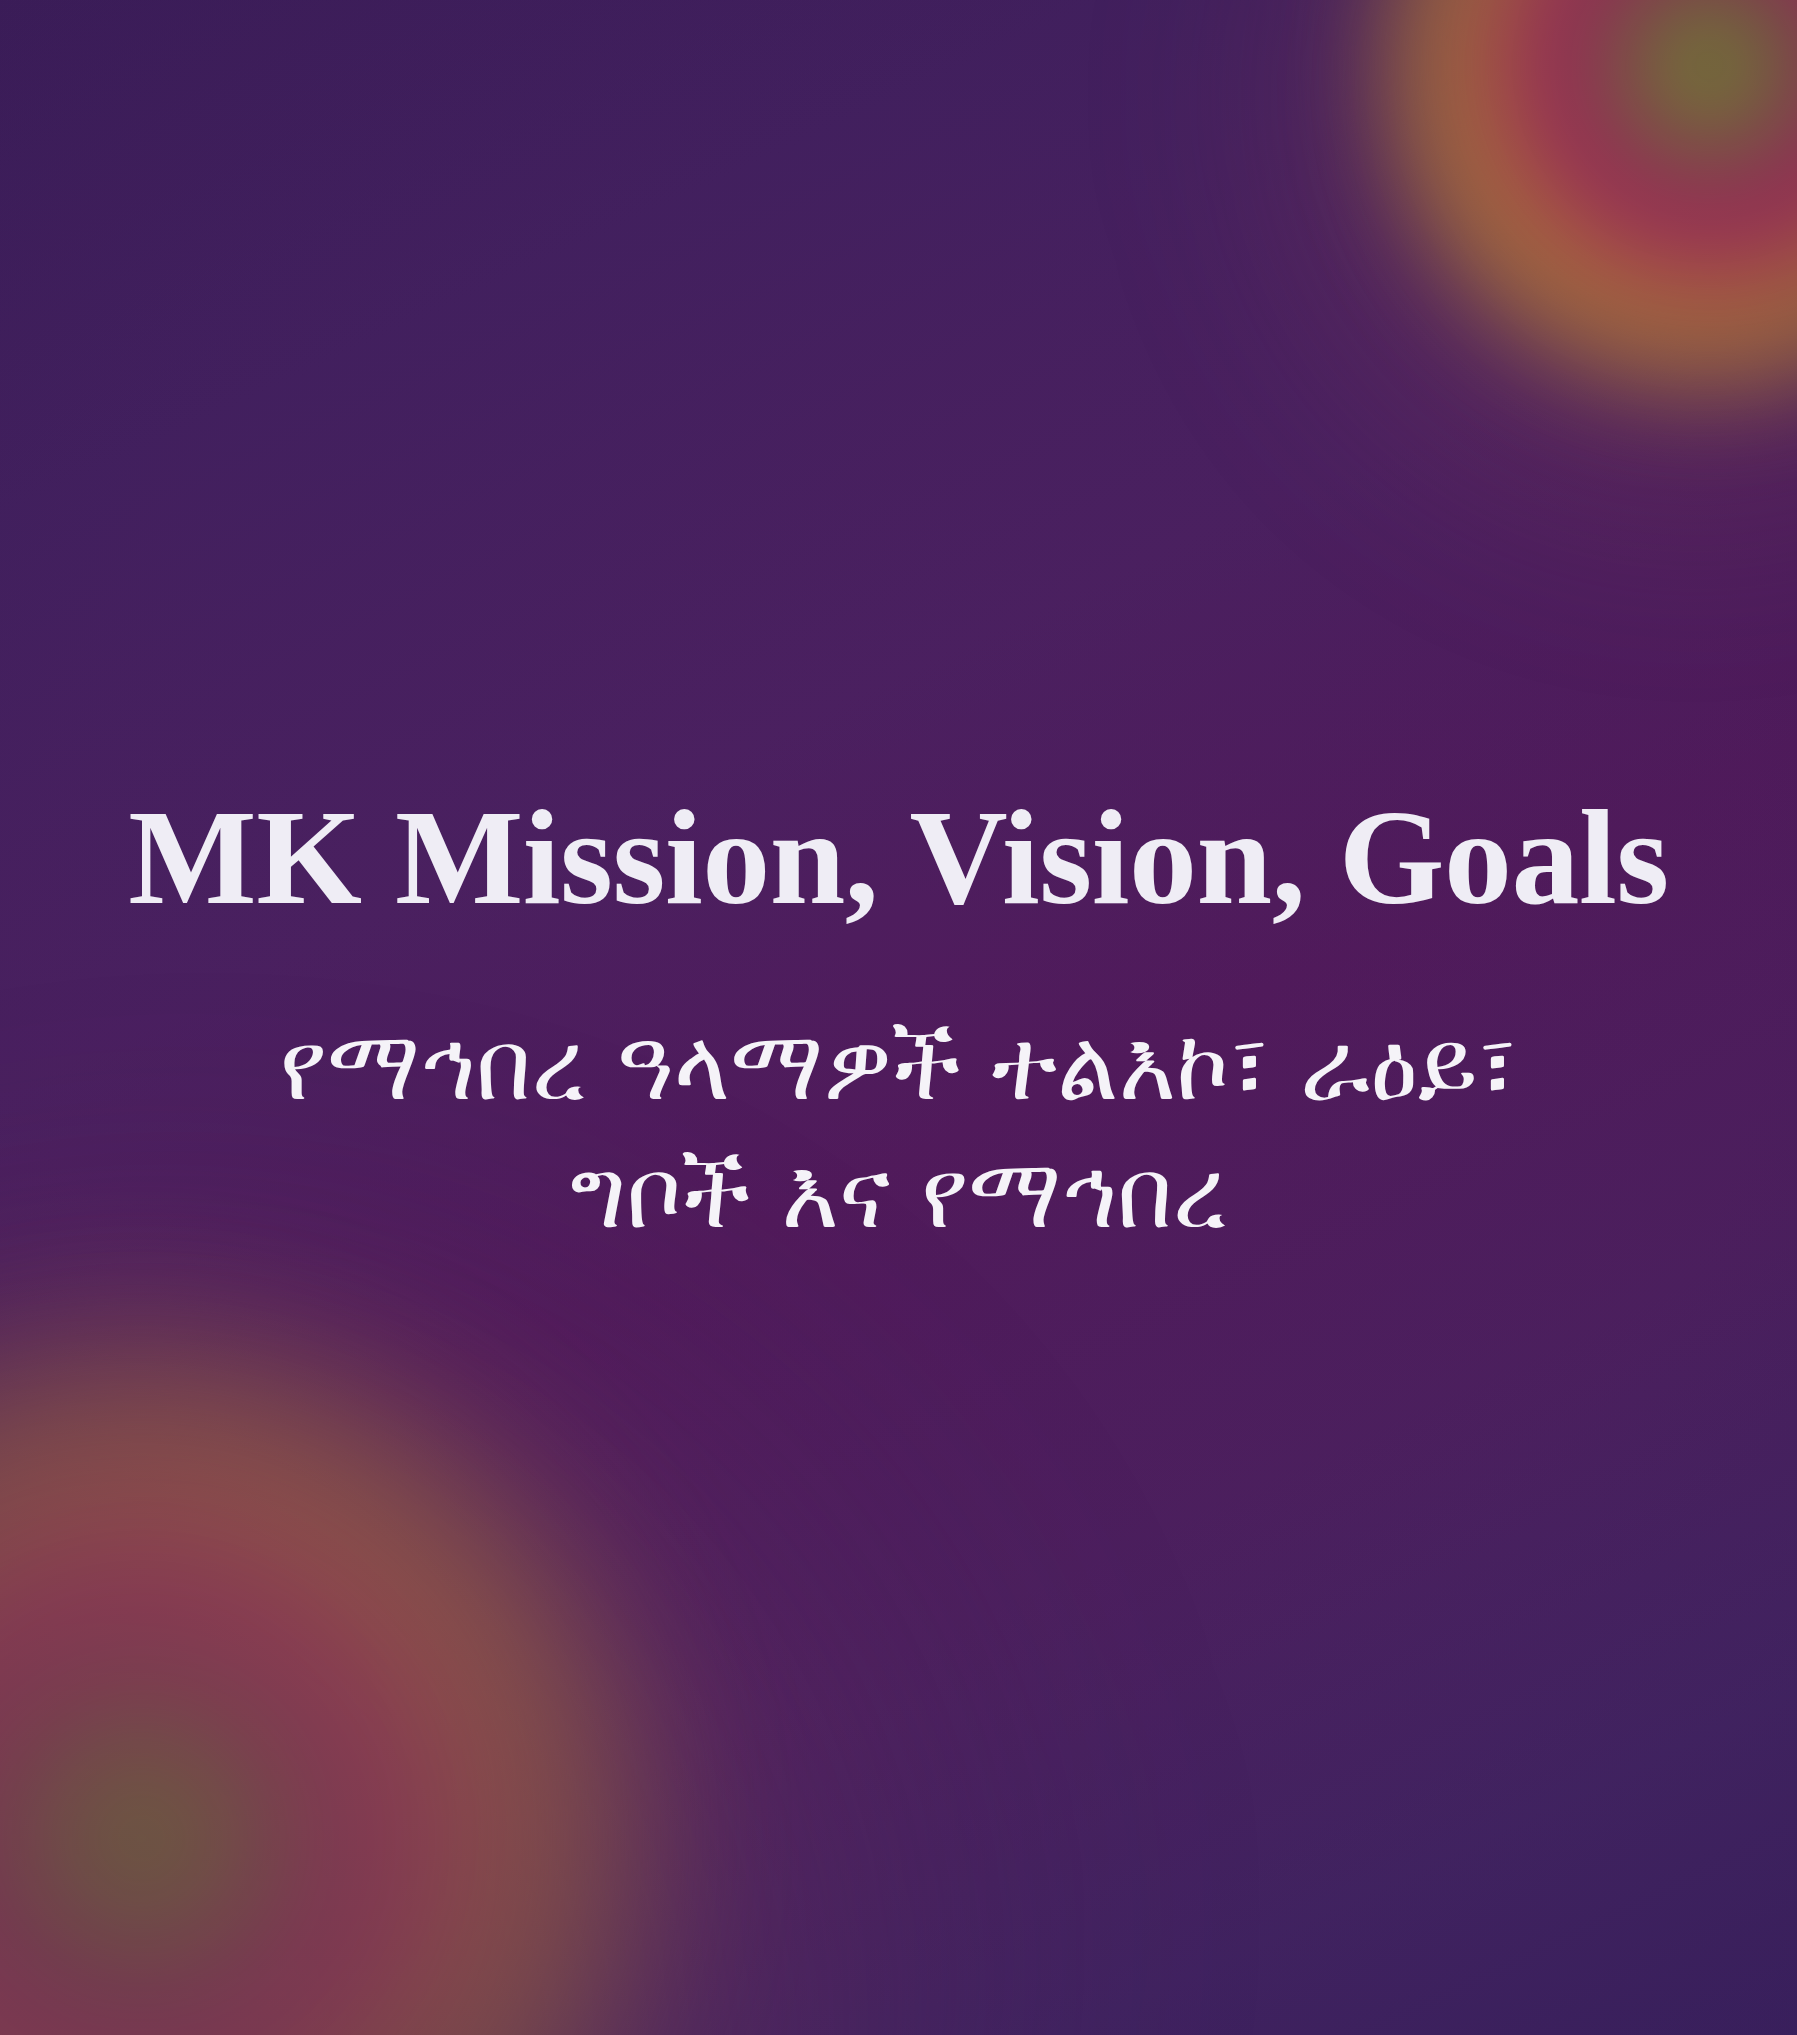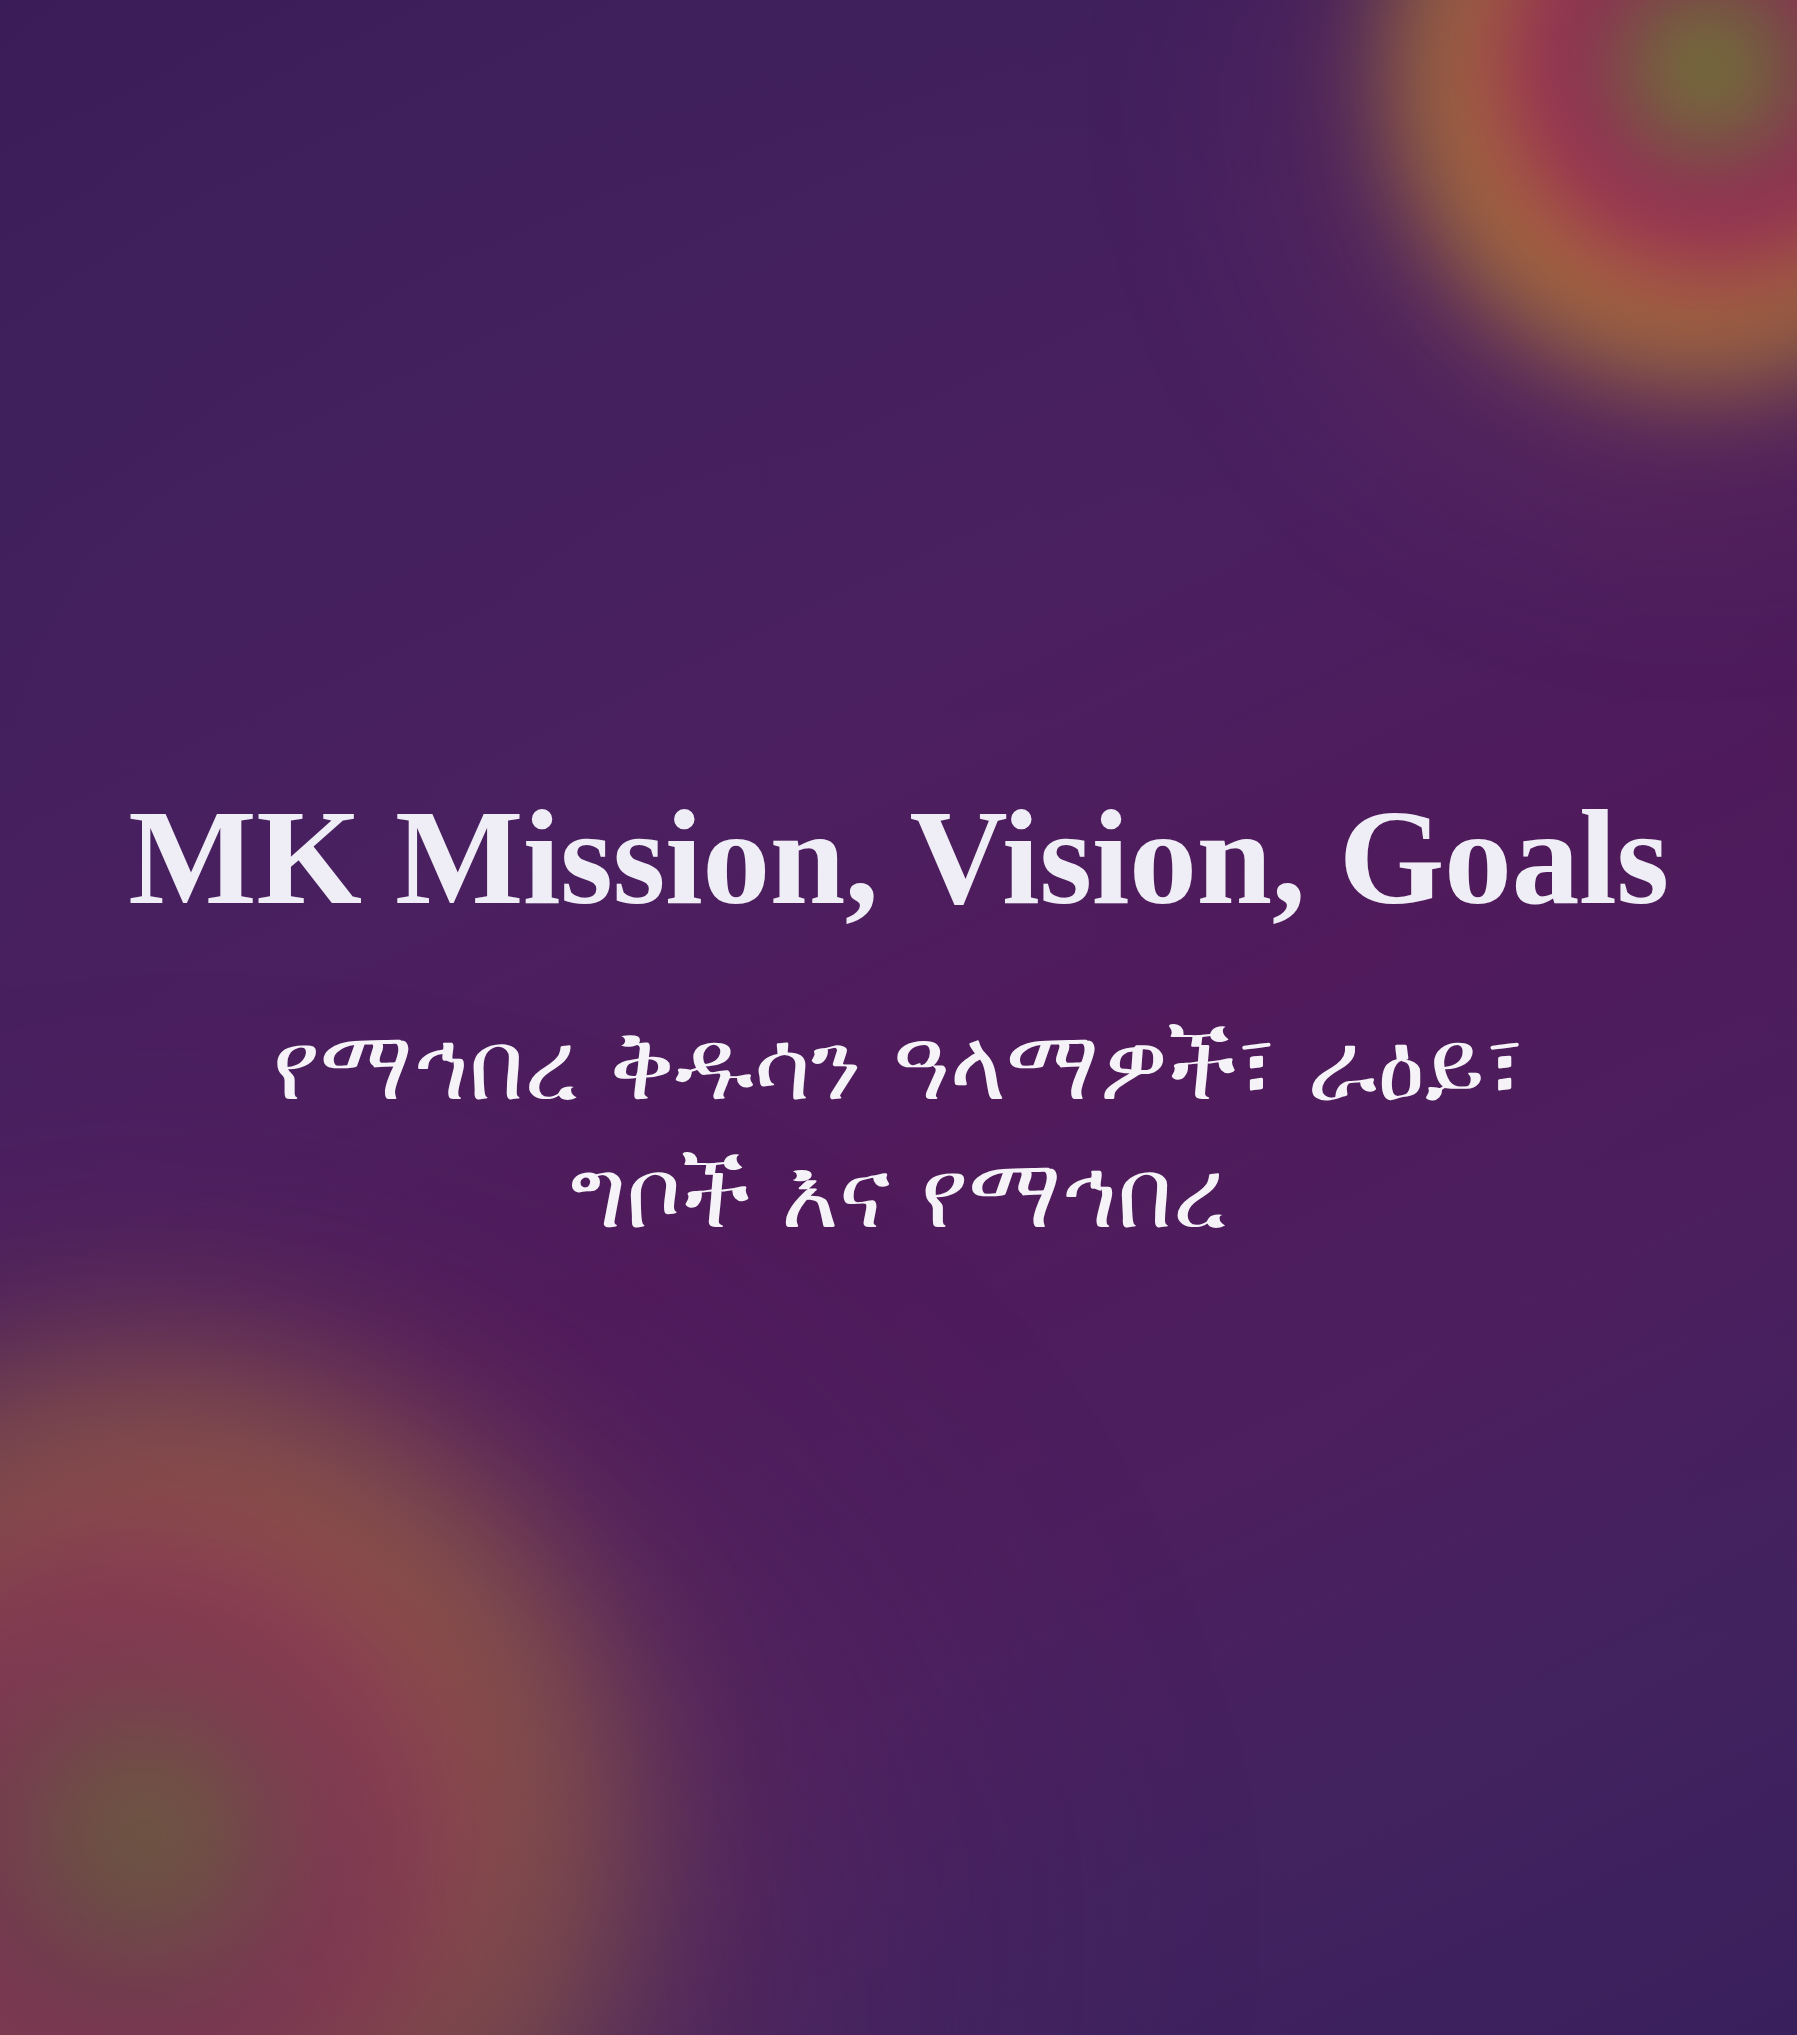--- a/index.html
+++ b/index.html
@@ -163,19 +163,19 @@
   <div id="vignette"></div>
 
   <div id="content">
 
     <h1 id="title-en">
       <span>MK Mission, Vision, Goals</span>
       <br>
     </h1>
 
     <h2 id="title-am">
-      <span class="am-line">የማኅበረ ቅዱሳን ዓላማዎች፣ ራዕይ፣</span>
+      <span class="am-line">የማኅበረ ዓላማዎች ተልእኮ፣ ራዕይ፣</span>
       <span class="am-line">ግቦች እና የማኅበረ</span>
     </h2>
 
   </div>
 </div>
 
 
 </body></html>

